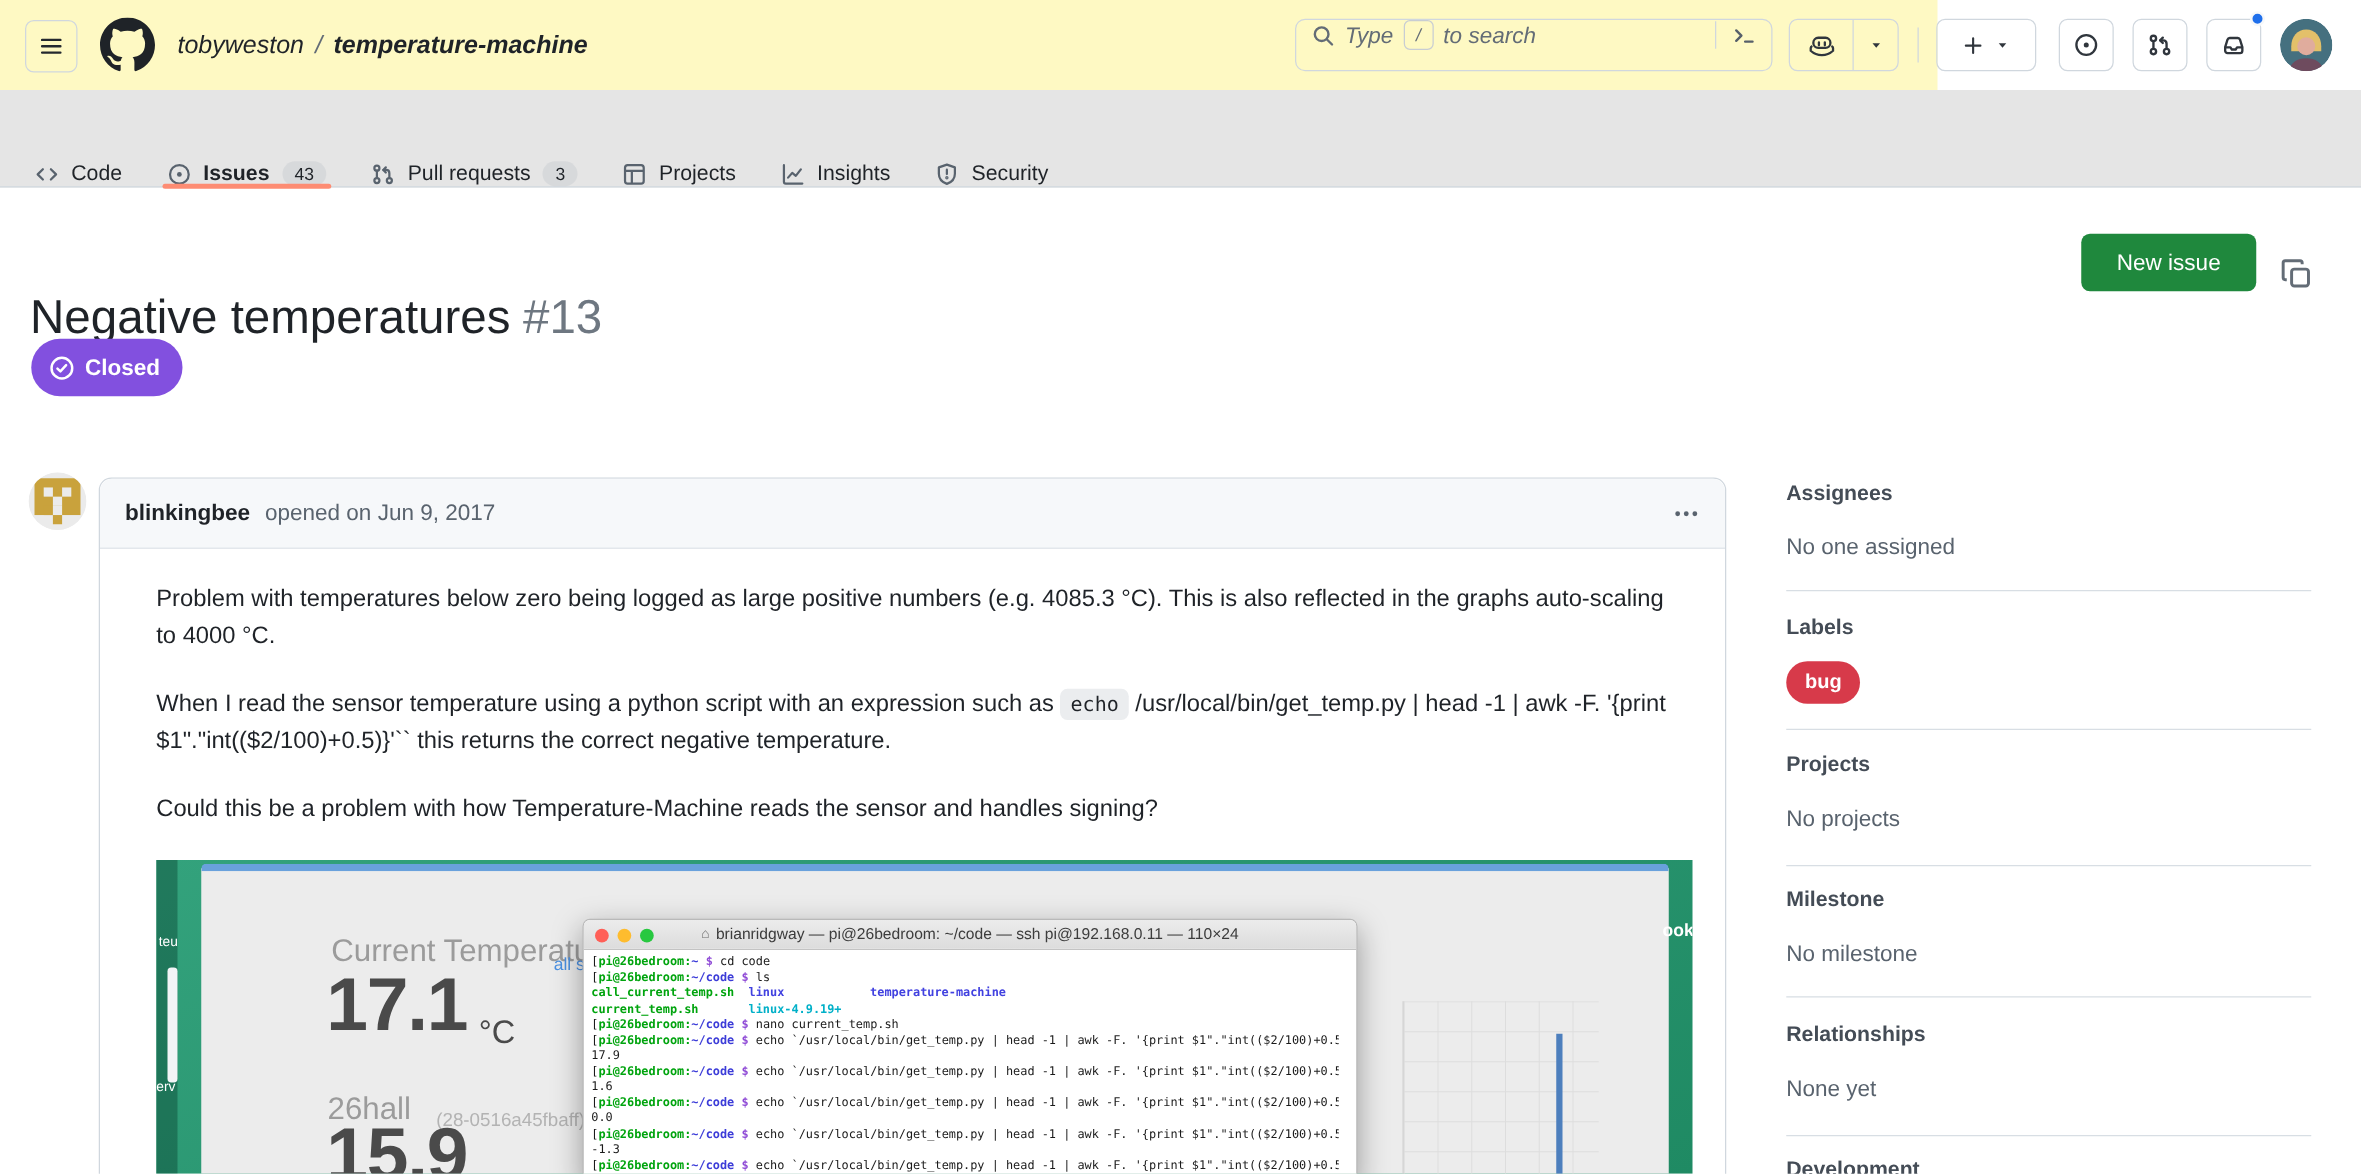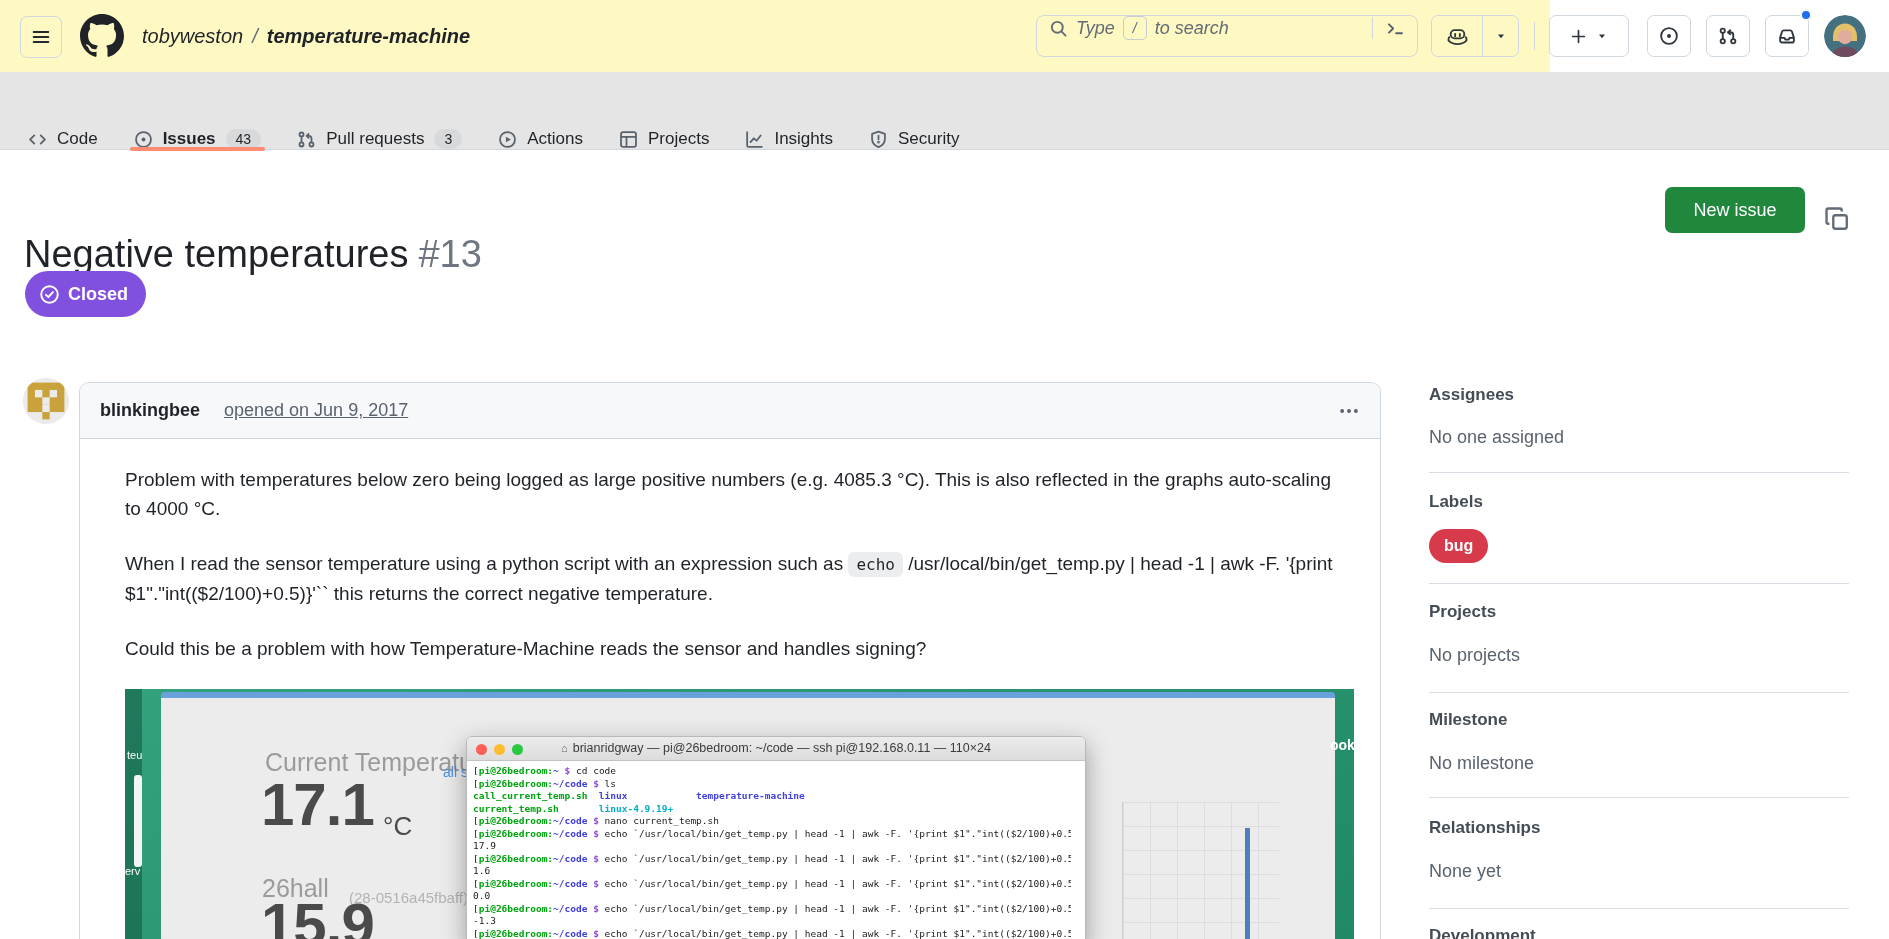--- a/index.html
+++ b/index.html
@@ -47,21 +47,21 @@
   .issue-title .num { color:#6e7781; margin-left:10px; }
   .new-issue { position:absolute; left:1665px; top:187px; width:140px; height:46px; background:#1f883d; color:#ffffff; border:none; border-radius:7px; font-size:18px; font-weight:500; display:flex; align-items:center; justify-content:center; font-family:inherit; }
   .copy-title { position:absolute; left:1824px; top:206px; width:27px; height:27px; color:#636c76; }
   .state-badge { position:absolute; left:25px; top:271px; height:46px; padding:0 18px 0 14px; border-radius:24px; background:#8250df; color:#fff; display:flex; align-items:center; gap:8px; font-size:18px; font-weight:700; }
 
   
   .timeline-avatar { position:absolute; left:23px; top:378px; width:46px; height:46px; border-radius:50%; overflow:hidden; background:#ebebeb; }
   .comment-box { position:absolute; left:79px; top:382px; width:1302px; height:600px; border:1px solid #d0d7de; border-radius:10px; background:#fff; }
   .comment-head { height:56px; background:#f6f8fa; border-bottom:1px solid #d0d7de; border-radius:10px 10px 0 0; display:flex; align-items:center; padding:0 20px; font-size:18px; }
   .comment-head .author { font-weight:700; color:#1f2328; }
-  .comment-head .meta { color:#59636e; margin-left:24px;text-decoration:underline; }
+  .comment-head .meta { color:#59636e; margin-left:12px; }
   .kebab { margin-left:auto; color:#59636e; display:flex; }
   .comment-body { padding:26px 45px 0 45px; font-size:19px; line-height:29px; color:#1f2328; }
   .comment-body p { margin:0 0 26px 0; }
   .inline-code { font-family:"DejaVu Sans Mono","Liberation Mono",monospace; font-size:16px; background:rgba(175,184,193,.25); padding:3px 8px; border-radius:6px; }
 
   
   .embed { position:relative; width:1229px; height:251px; overflow:hidden; background:linear-gradient(155deg,#33a27c 0%,#2a9671 45%,#1f8a63 100%); }
   .embed .dark-strip { position:absolute; left:0; top:0; width:17px; height:100%; background:rgba(0,45,35,.35); }
   .frag { position:absolute; color:#ffffff; font-size:11px; }
   .frag-lt { left:2px; top:52px; }
@@ -243,29 +243,20 @@
       <svg width="19" height="19" viewBox="0 0 16 16" fill="none" stroke="currentColor" stroke-width="1.5" stroke-linecap="round" stroke-linejoin="round">
           <circle cx="3.8" cy="3.8" r="1.7"></circle>
           <circle cx="3.8" cy="12.2" r="1.7"></circle>
           <circle cx="12.2" cy="12.2" r="1.7"></circle>
           <path d="M3.8 5.5v5M12.2 10.5V7.2c0-1.3-.9-2.2-2.2-2.2H8.2"></path>
           <path d="M9.8 3.3 8.1 5l1.7 1.7"></path>
         </svg>
     </span>
     <span>Pull requests</span>
     <span class="counter">3</span>
-  </a>
-  <a class="tab">
-    <span class="ticon">
-      <svg width="19" height="19" viewBox="0 0 16 16" fill="none">
-          <circle cx="8" cy="8" r="6.3" stroke="currentColor" stroke-width="1.5"></circle>
-          <path d="M6.7 5.6v4.8L10.8 8z" fill="currentColor"></path>
-        </svg>
-    </span>
-    <span>Actions</span>
   </a>
   <a class="tab">
     <span class="ticon">
       <svg width="19" height="19" viewBox="0 0 16 16" fill="none" stroke="currentColor" stroke-width="1.5">
           <rect x="1.7" y="1.7" width="12.6" height="12.6" rx="1.8"></rect>
           <path d="M1.7 5.7h12.6M6.3 5.7v8.6"></path>
         </svg>
     </span>
     <span>Projects</span>
   </a>

